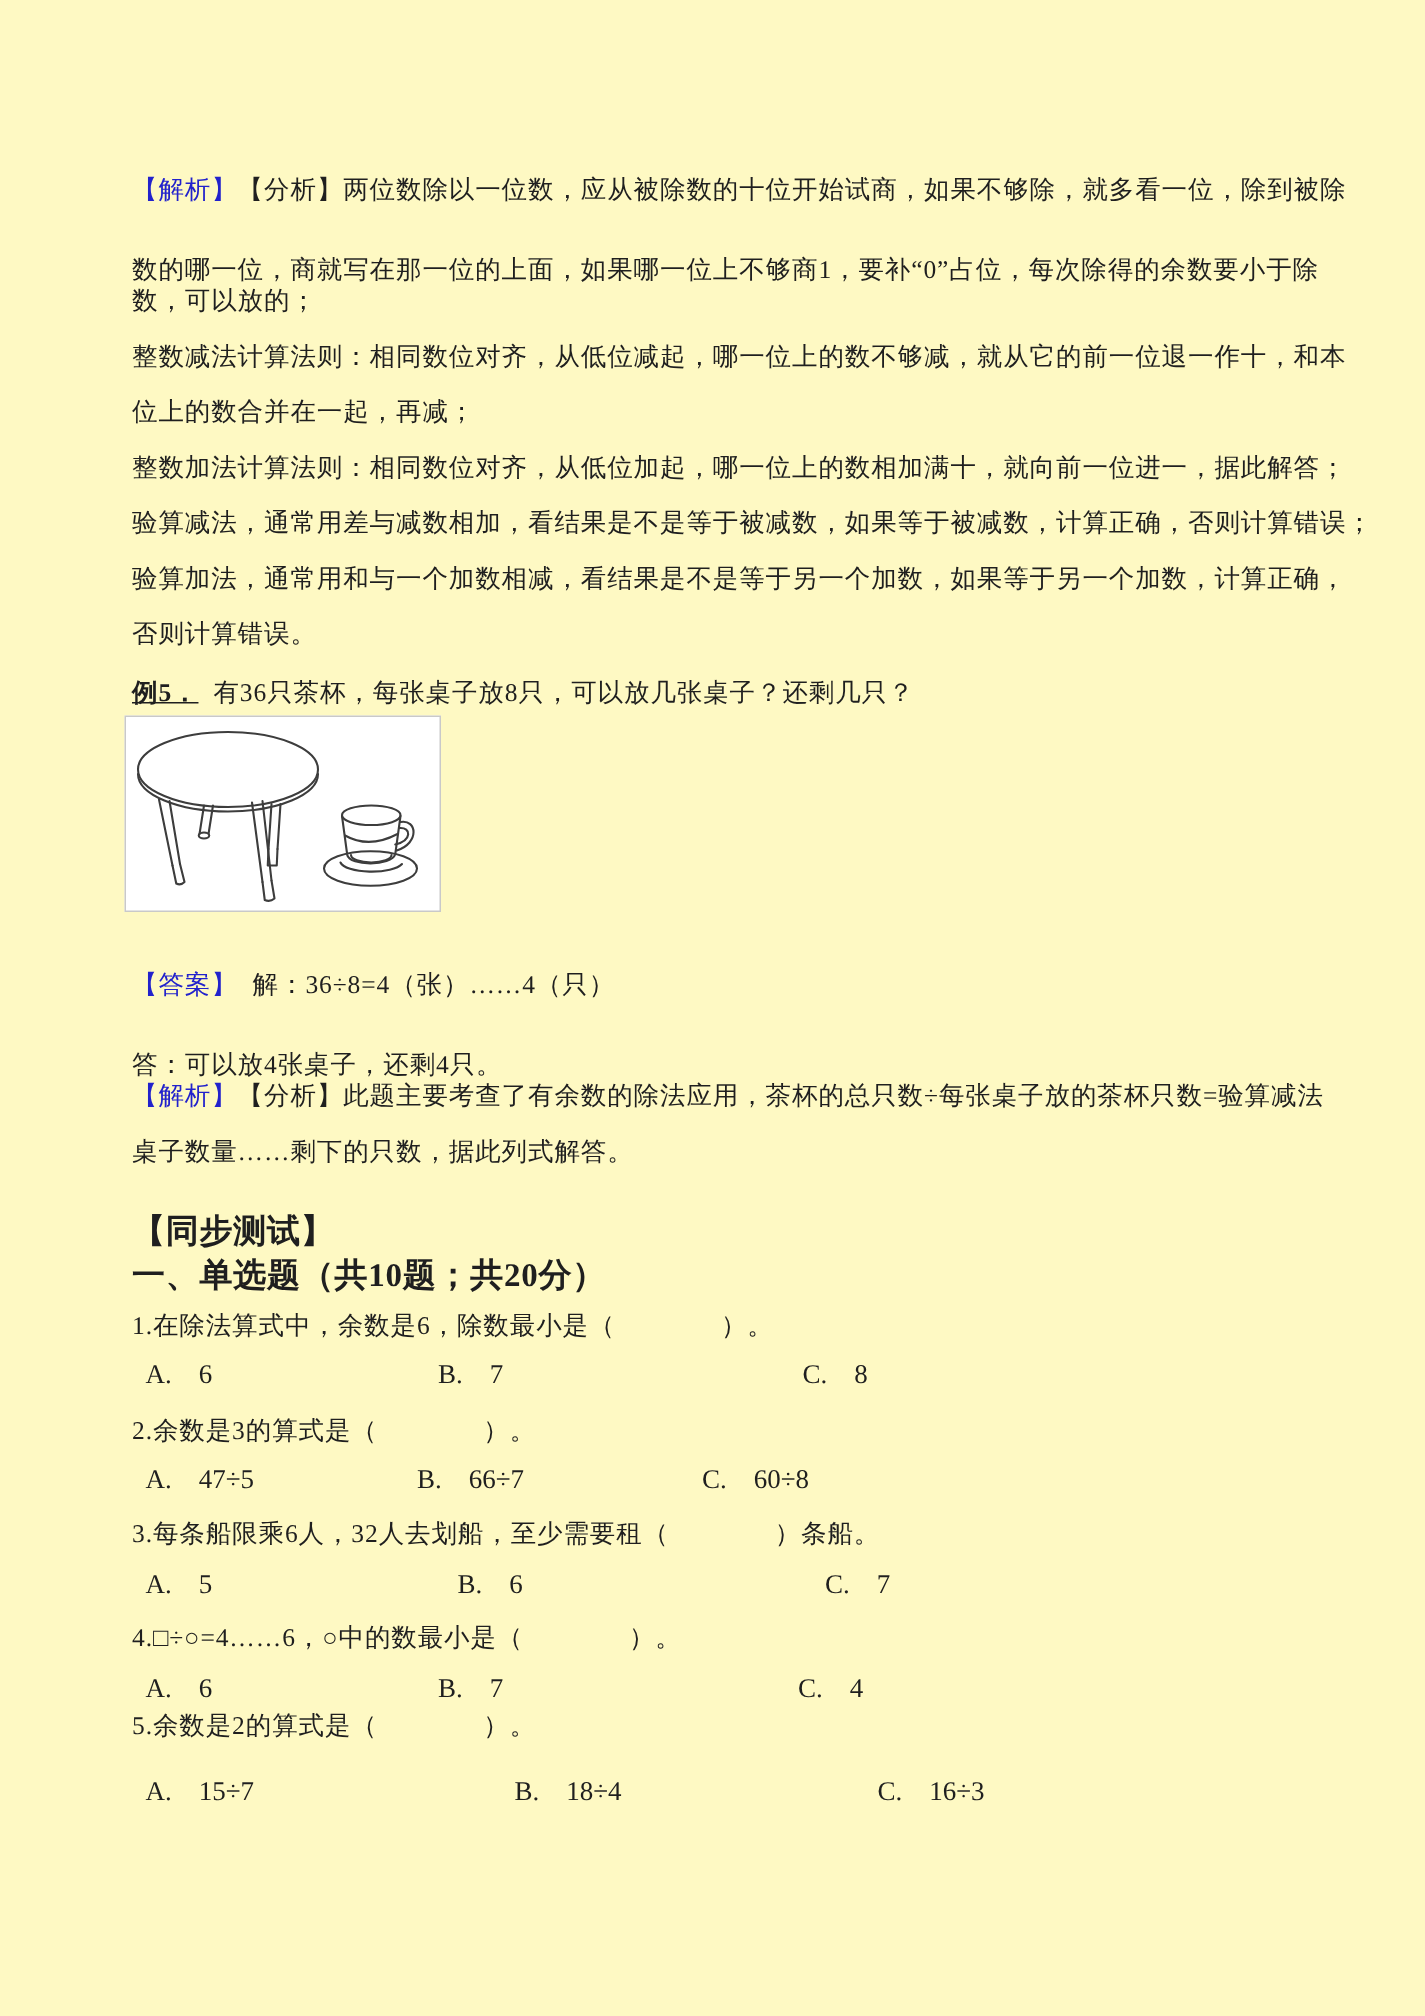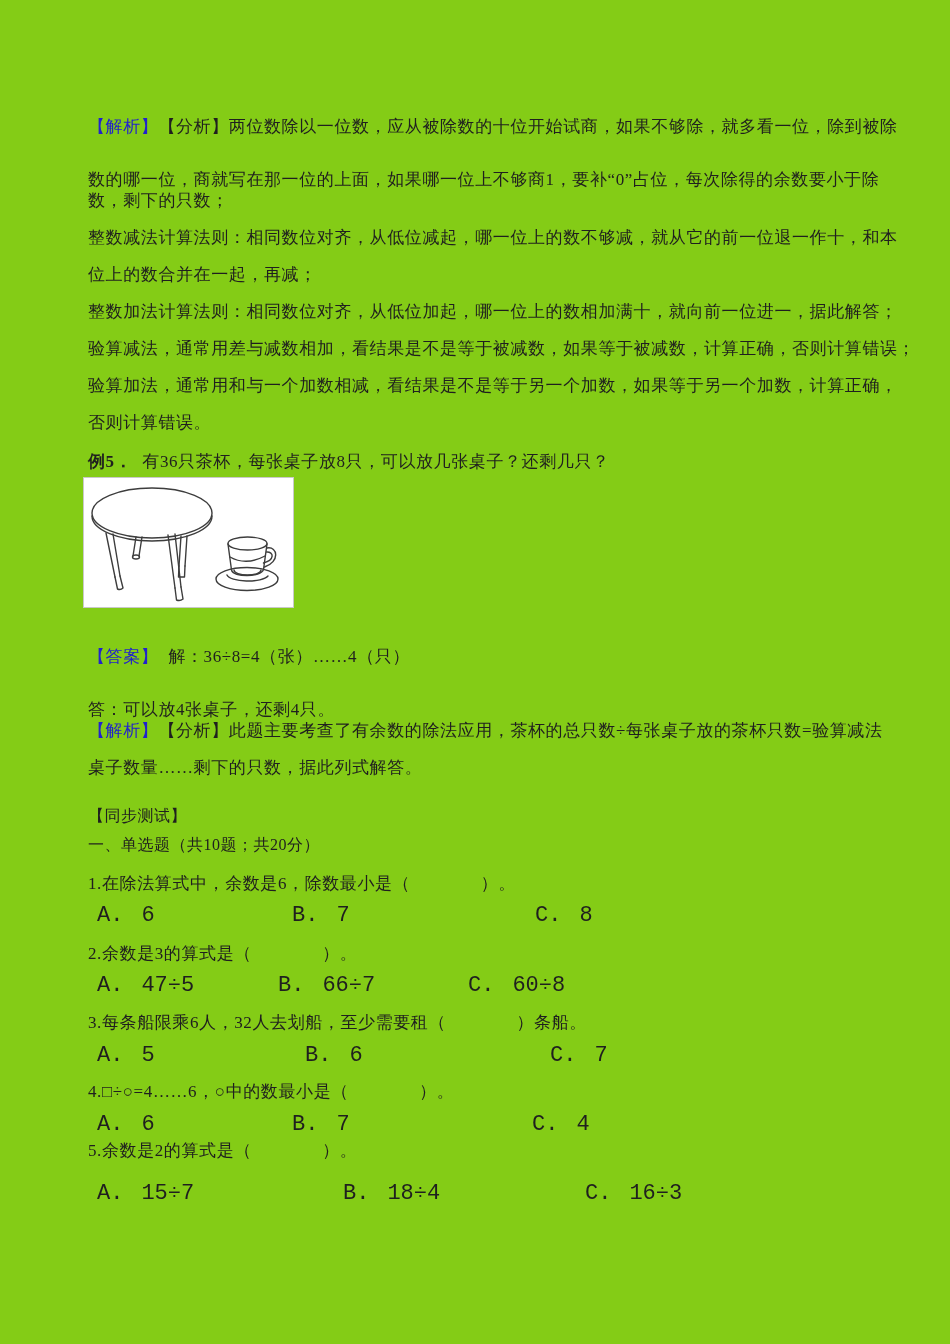--- a/index.html
+++ b/index.html
@@ -1,57 +1,57 @@
 <!DOCTYPE html>
 <html><head>
 <meta charset="utf-8">
 <style>
   html,body { margin:0; padding:0; background:#ffffff; }
   .page {
     position:relative;
     width:950px; height:1344px;
-    background:#84cc16;
+    background:#fef9c3;
     font-family:"Liberation Serif","DejaVu Serif",serif;
     color:#1f1f1f;
     overflow:hidden;
   }
   .line {
     position:absolute; left:88px; width:780px;
     font-size:17px; line-height:23px;
     letter-spacing:0.6px; white-space:nowrap;
   }
   .blue { color:#2222cc; }
-  .bold { font-weight:bold; }
+  .bold { font-weight:bold;text-decoration:underline; }
   .gap  { display:inline-block; width:10px; }
   .heading {
     position:absolute; left:88px;
-    font-size:16px; font-weight:normal; letter-spacing:0.5px; white-space:nowrap;text-align:right;
+    font-size:22px; font-weight:bold; letter-spacing:0.5px; white-space:nowrap;text-align:right;
   }
   .opt {
-    position:absolute; font-size:22px; line-height:22px; white-space:nowrap;font-family:Liberation Mono, monospace;
+    position:absolute; font-size:18px; line-height:22px; white-space:nowrap;
   }
   .opt .opt-val { margin-left:18px; }
   .fig {
     position:absolute; left:83px; top:477px;
     width:211px; height:131px;
     border:1px solid #c9c9c9; background:#ffffff;
     box-sizing:border-box;
   }
   .fig svg { display:block; width:100%; height:100%; }
 </style>
 </head>
 <body>
 
 <div class="page">
 
   <div class="line" style="top:115px">
     <span class="blue">【解析】</span><span>【分析】</span><span>两位数除以一位数，应从被除数的十位开始试商，如果不够除，就多看一位，除到被除</span>
   </div>
   <div class="line" style="top:168px">数的哪一位，商就写在那一位的上面，如果哪一位上不够商1，要补“0”占位，每次除得的余数要小于除</div>
-  <div class="line" style="top:189px">数，剩下的只数；</div>
+  <div class="line" style="top:189px">数，可以放的；</div>
   <div class="line" style="top:226px">整数减法计算法则：相同数位对齐，从低位减起，哪一位上的数不够减，就从它的前一位退一作十，和本</div>
   <div class="line" style="top:263px">位上的数合并在一起，再减；</div>
   <div class="line" style="top:337px">验算减法，通常用差与减数相加，看结果是不是等于被减数，如果等于被减数，计算正确，否则计算错误；</div>
   <div class="line" style="top:300px">整数加法计算法则：相同数位对齐，从低位加起，哪一位上的数相加满十，就向前一位进一，据此解答；</div>
   <div class="line" style="top:374px">验算加法，通常用和与一个加数相减，看结果是不是等于另一个加数，如果等于另一个加数，计算正确，</div>
   <div class="line" style="top:411px">否则计算错误。</div>
 
   <div class="line" style="top:450px">
     <span class="bold">例5．</span><span class="gap"></span><span>有36只茶杯，每张桌子放8只，可以放几张桌子？还剩几只？</span>
   </div>

